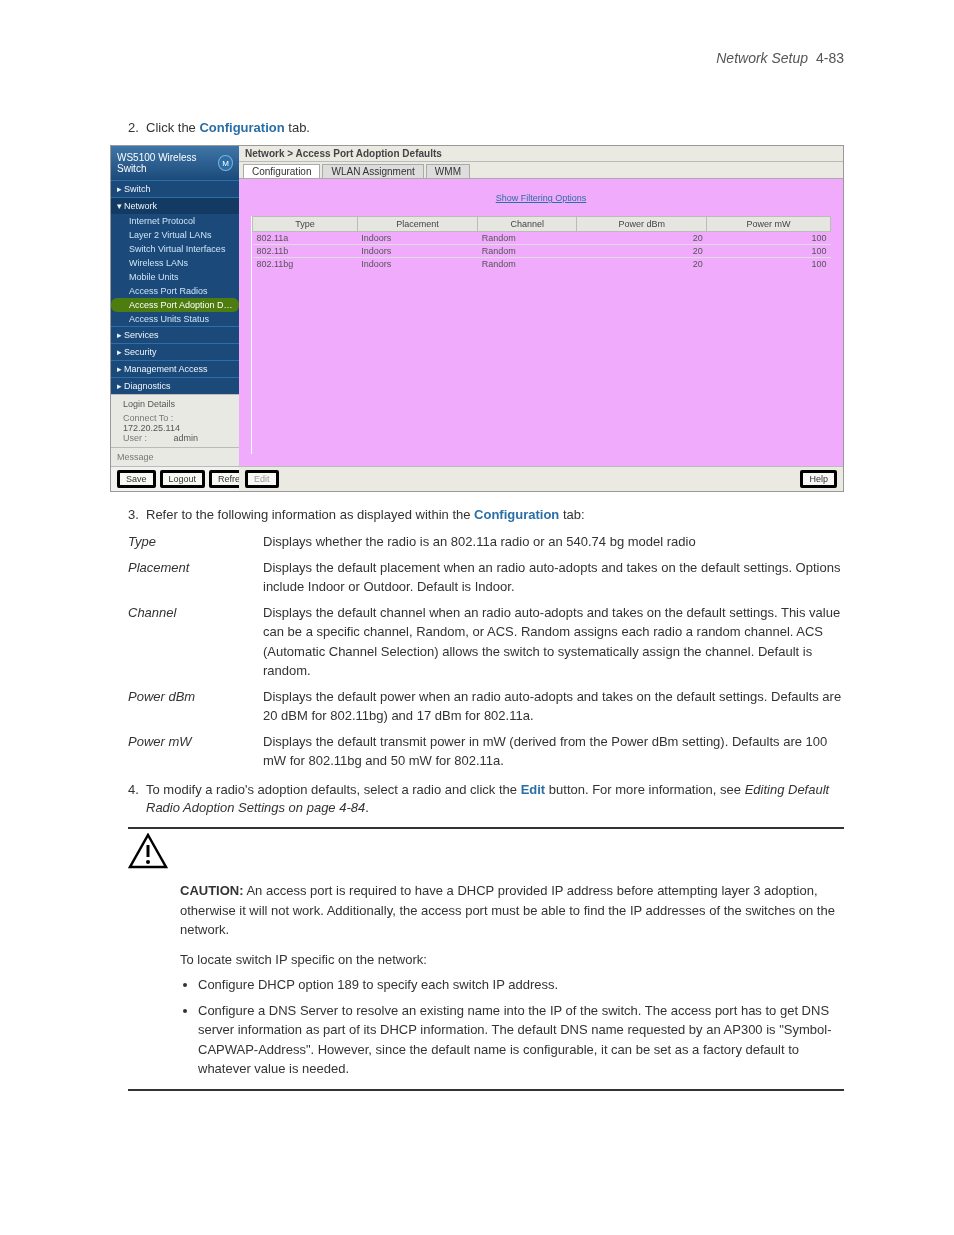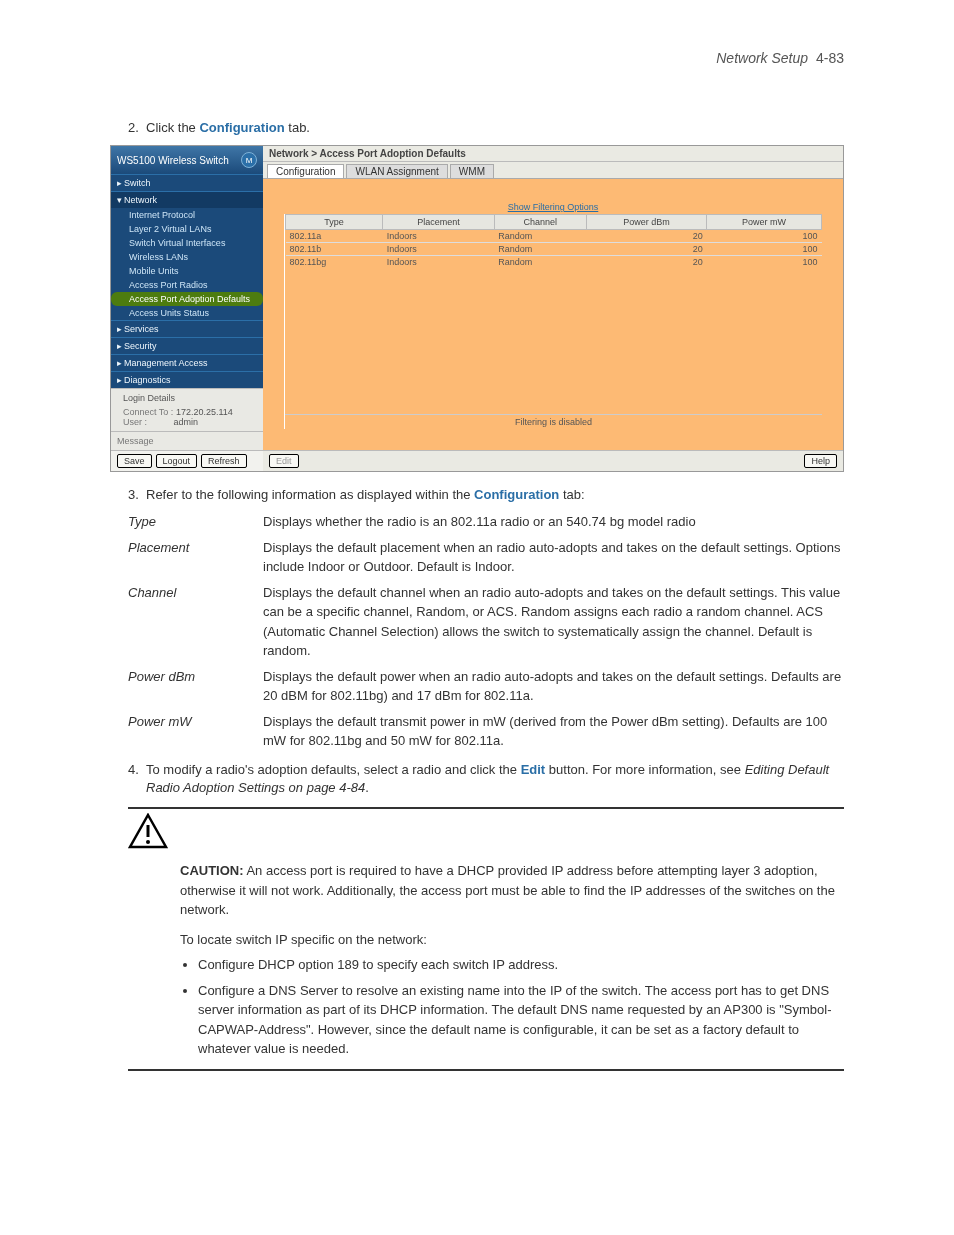--- a/index.html
+++ b/index.html
@@ -56,21 +56,21 @@
     font-size: 10px;
     background: #fff;
     display: flex;
     flex-direction: column;
   }
   .ss-top {
     display: flex;
     flex: 1;
   }
   .ss-sidebar {
-    width: 152px;
+    width: 128px;
     background: #1b4a7a;
     color: #fff;
     display: flex;
     flex-direction: column;
     font-size: 9px;
   }
   .ss-brand {
     background: linear-gradient(#3f76a7,#1b4a7a);
     padding: 6px 6px;
     color: #fff;
@@ -132,21 +132,21 @@
   }
   .ss-footer {
     background: #f2f2ee;
     border-top: 1px solid #bbb;
     padding: 3px 6px;
     display: flex;
     gap: 4px;
   }
   .ss-btn {
     background: #f8f8f4;
-    border: 1px solid #000000;
+    border: 3px solid #000000;
     border-radius: 2px;
     padding: 1px 6px;
     font-size: 9px;
     color: #333;
     cursor: pointer;
   }
   .ss-main {
     flex: 1;
     display: flex;
     flex-direction: column;
@@ -169,25 +169,26 @@
     border-bottom: none;
     padding: 1px 8px;
     background: #ddd;
     cursor: pointer;
   }
   .ss-tab.active {
     background: #fff;
   }
   .ss-content {
     flex: 1;
-    background: #fdba74;
+    background: #f0abfc;
     border-top: 1px solid #aaa;
-    padding: 21px;
+    padding: 12px;
     display: flex;
     flex-direction: column;
+    gap: 11px;
   }
   .ss-filter {
     text-align: center;
     color: #2a6ea6;
     text-decoration: underline;
     padding: 2px 0;
     font-size: 9px;
   }
   .ss-table-wrap {
     flex: 1;
@@ -364,21 +365,20 @@
                 <tr>
                   <td>802.11bg</td>
                   <td>Indoors</td>
                   <td>Random</td>
                   <td class="num">20</td>
                   <td class="num">100</td>
                 </tr>
               </tbody>
             </table>
             <div style="flex:1;"></div>
-            <div class="ss-filterstatus">Filtering is disabled</div>
           </div>
         </div>
         <div class="ss-mainfooter">
           <span class="ss-btn" style="color:#999;">Edit</span>
           <span class="ss-btn">Help</span>
         </div>
       </div>
     </div>
   </div>
 

